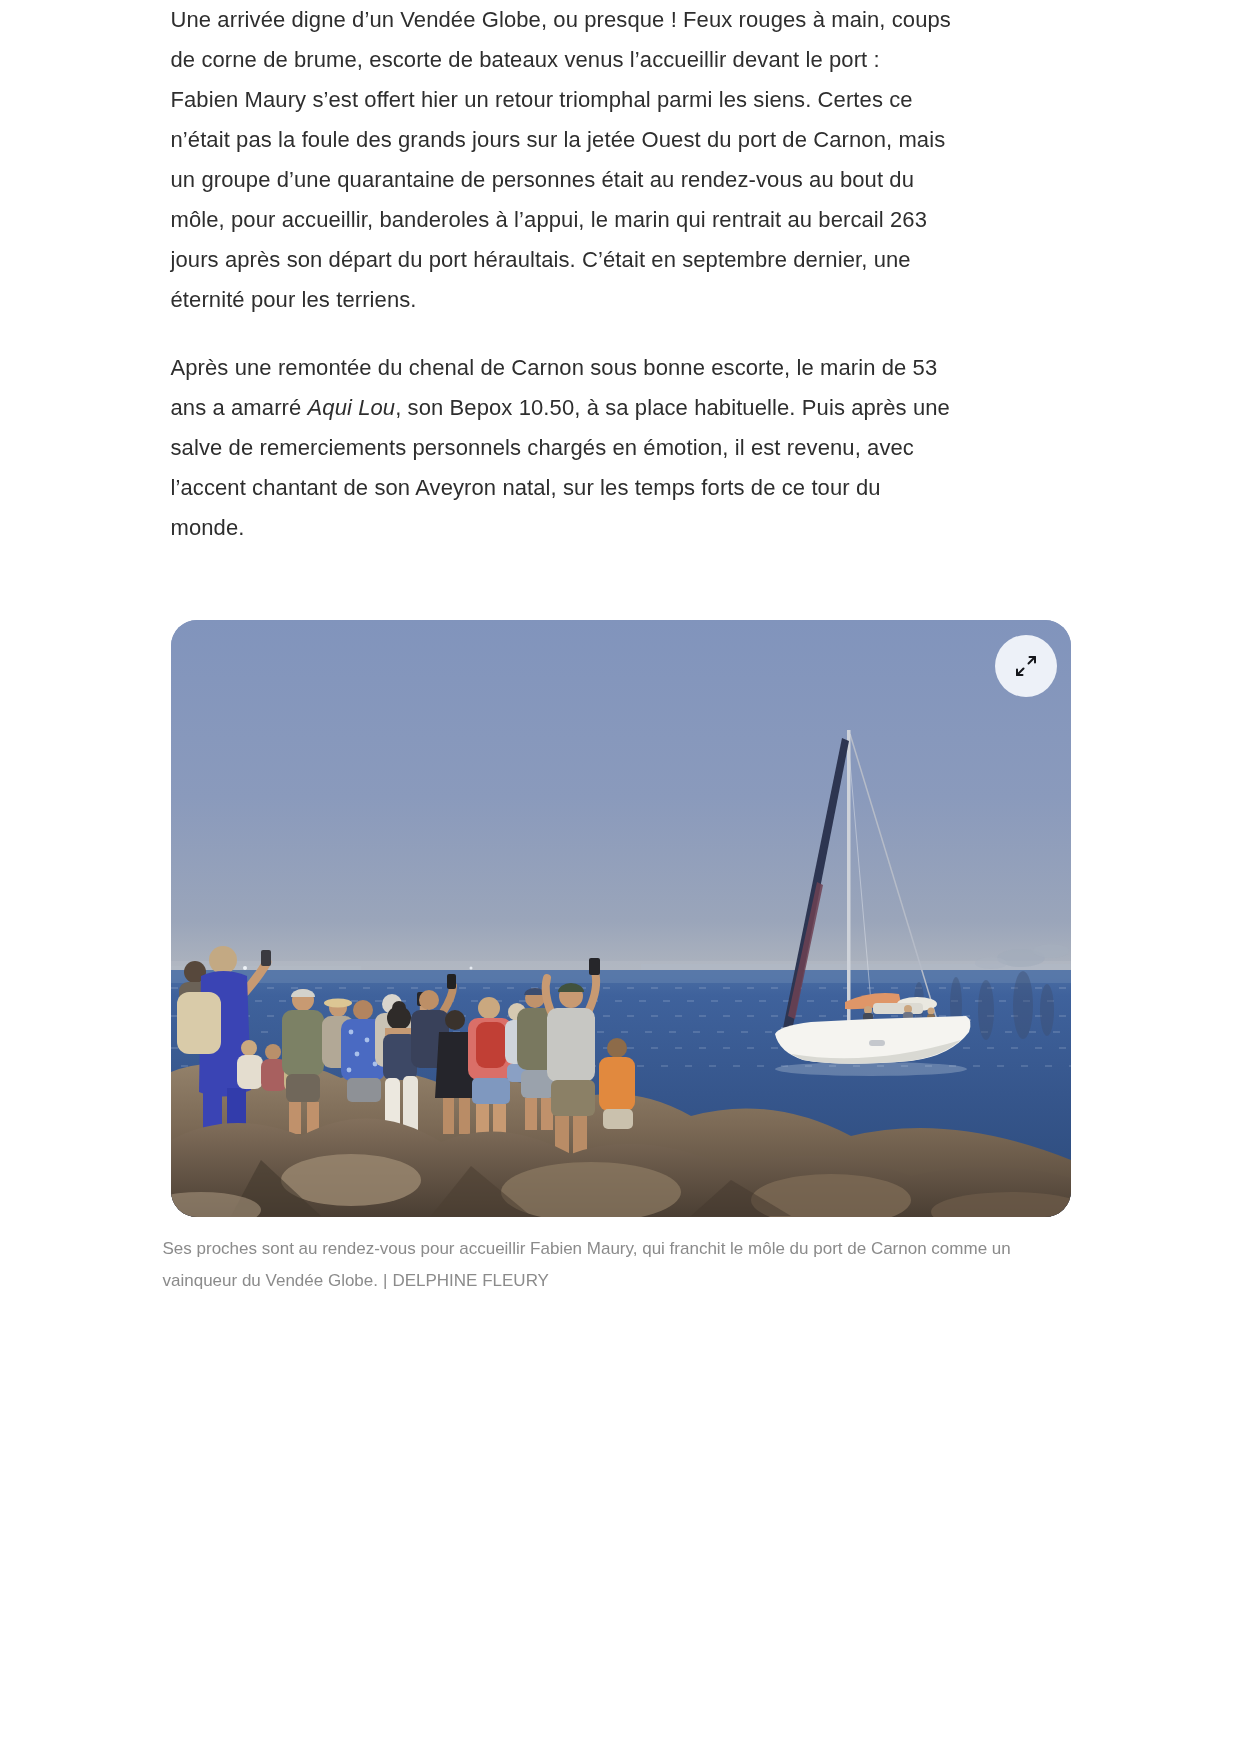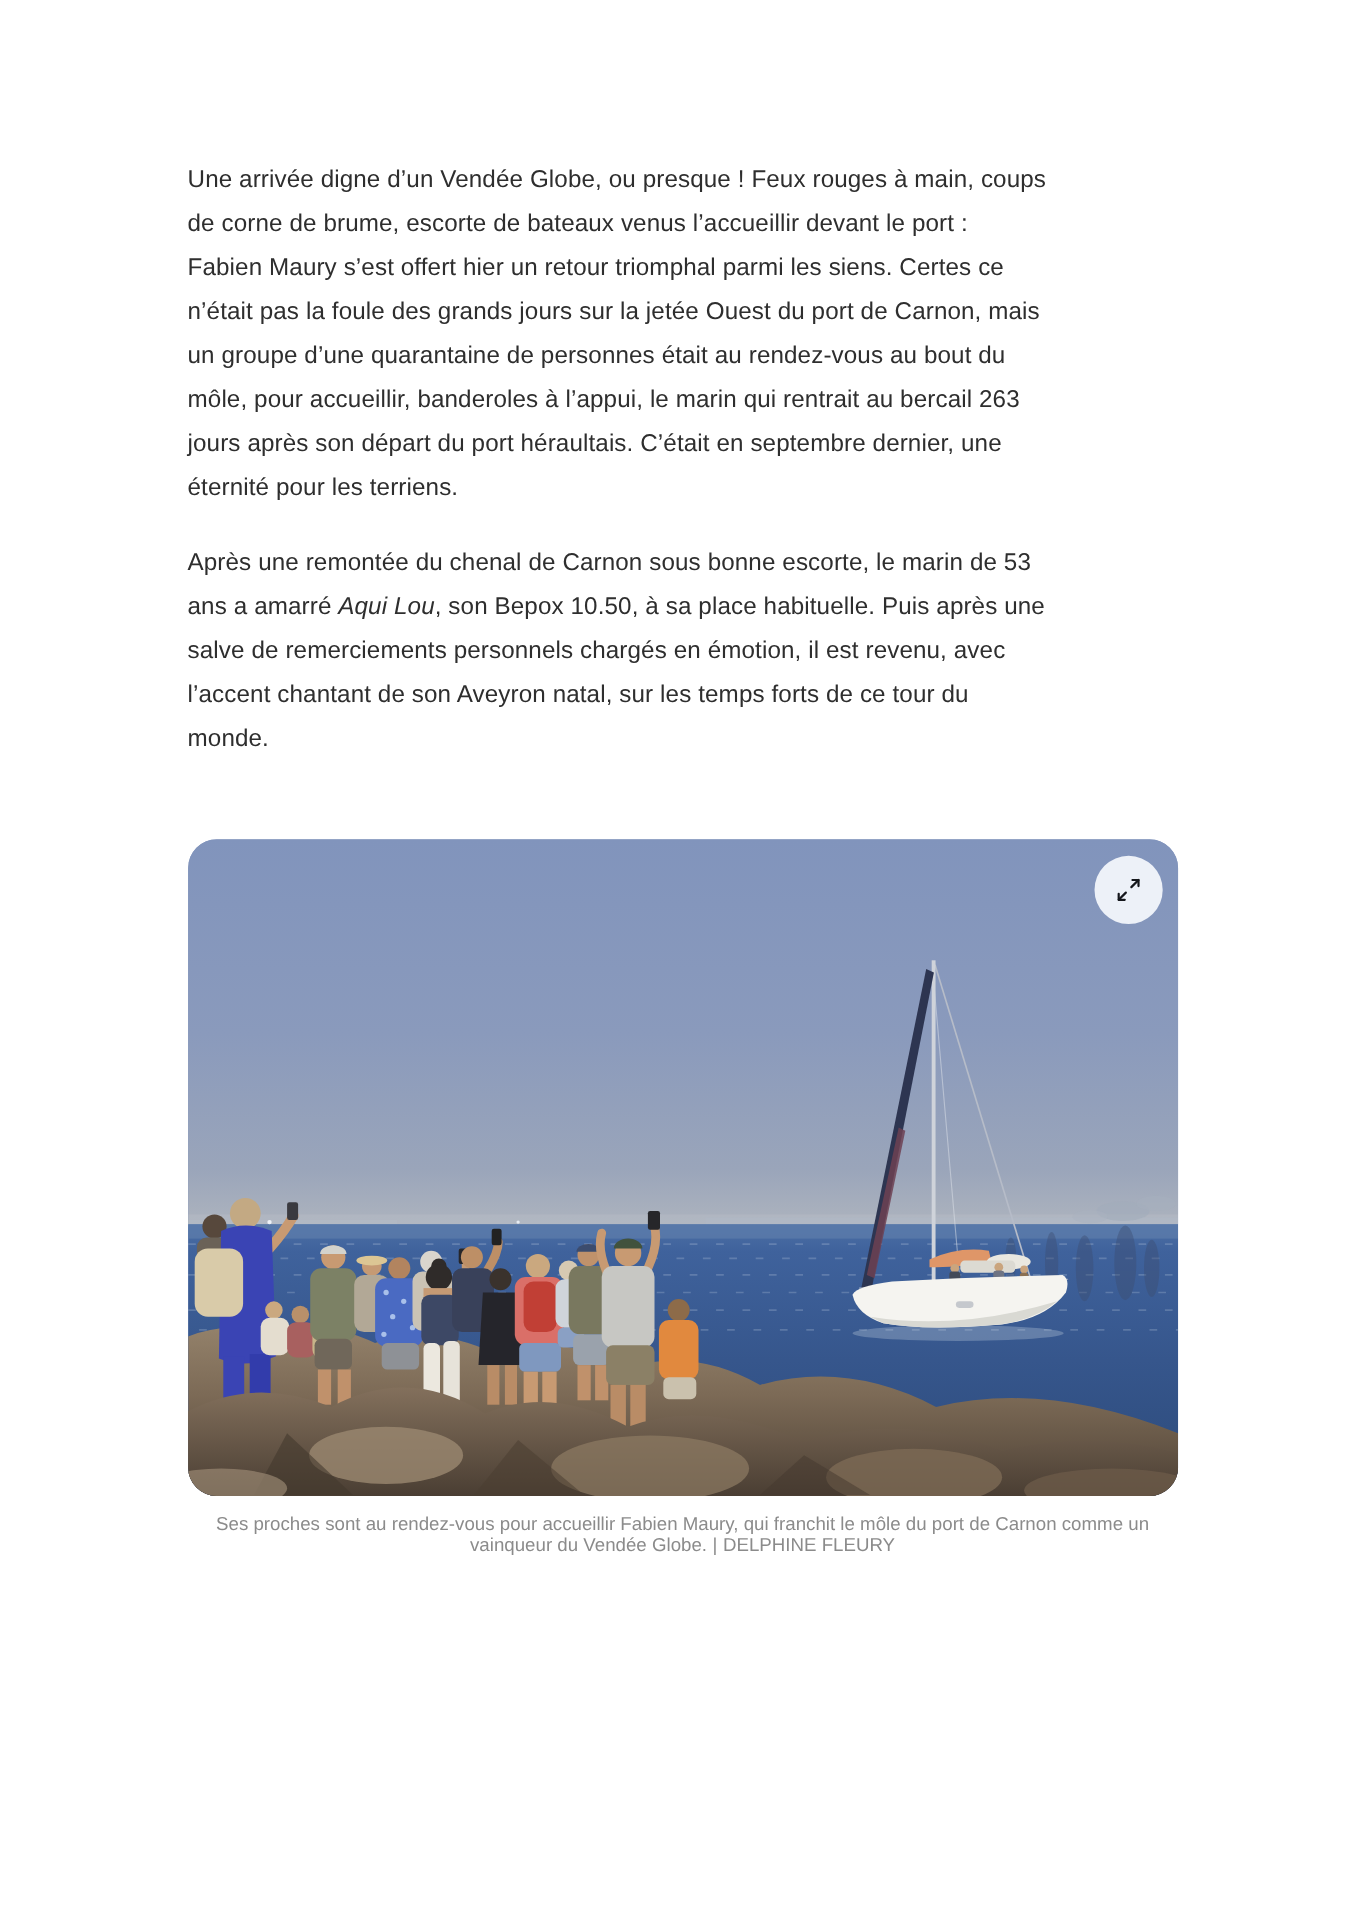--- a/index.html
+++ b/index.html
@@ -4,21 +4,21 @@
 <style>
   * { box-sizing: border-box; }
   html, body { margin: 0; padding: 0; }
   body {
     width: 1241px; height: 1755px;
     background: #ffffff;
     font-family: "Liberation Sans", sans-serif;
     color: #2b2b2b;
     overflow: hidden;
   }
-  .content { width: 900px; margin: 0 auto; padding-top: 143px; }
+  .content { width: 900px; margin: 0 auto; }
   .body-text {
     width: 782px;
     font-size: 22px;
     line-height: 40px;
     letter-spacing: 0.1px;
     margin: 0 0 28px 0;
     color: #2e2e2e;
   }
   .body-text em { }
   figure { margin: 72px 0 0 0; padding: 0; }
@@ -36,23 +36,22 @@
     border-radius: 50%;
     border: none;
     background: #edf1f8;
     display: flex; align-items: center; justify-content: center;
     cursor: pointer;
     padding: 0;
   }
   .caption {
     width: 916px;
     margin: 16px 0 0 -8px;
-    text-align: center;
     font-size: 17px;
-    line-height: 19px;
+    line-height: 32px;
     color: #8b8b8b;
   }
   .caption .sep { margin: 0 5px; }
 </style>
 </head>
 <body>
 
 <div class="content">
 
   <p class="body-text">Une arrivée digne d’un Vendée Globe, ou presque ! Feux rouges à main, coups de corne de brume, escorte de bateaux venus l’accueillir devant le port : Fabien Maury s’est offert hier un retour triomphal parmi les siens. Certes ce n’était pas la foule des grands jours sur la jetée Ouest du port de Carnon, mais un groupe d’une quarantaine de personnes était au rendez-vous au bout du môle, pour accueillir, banderoles à l’appui, le marin qui rentrait au bercail 263 jours après son départ du port héraultais. C’était en septembre dernier, une éternité pour les terriens.</p>

